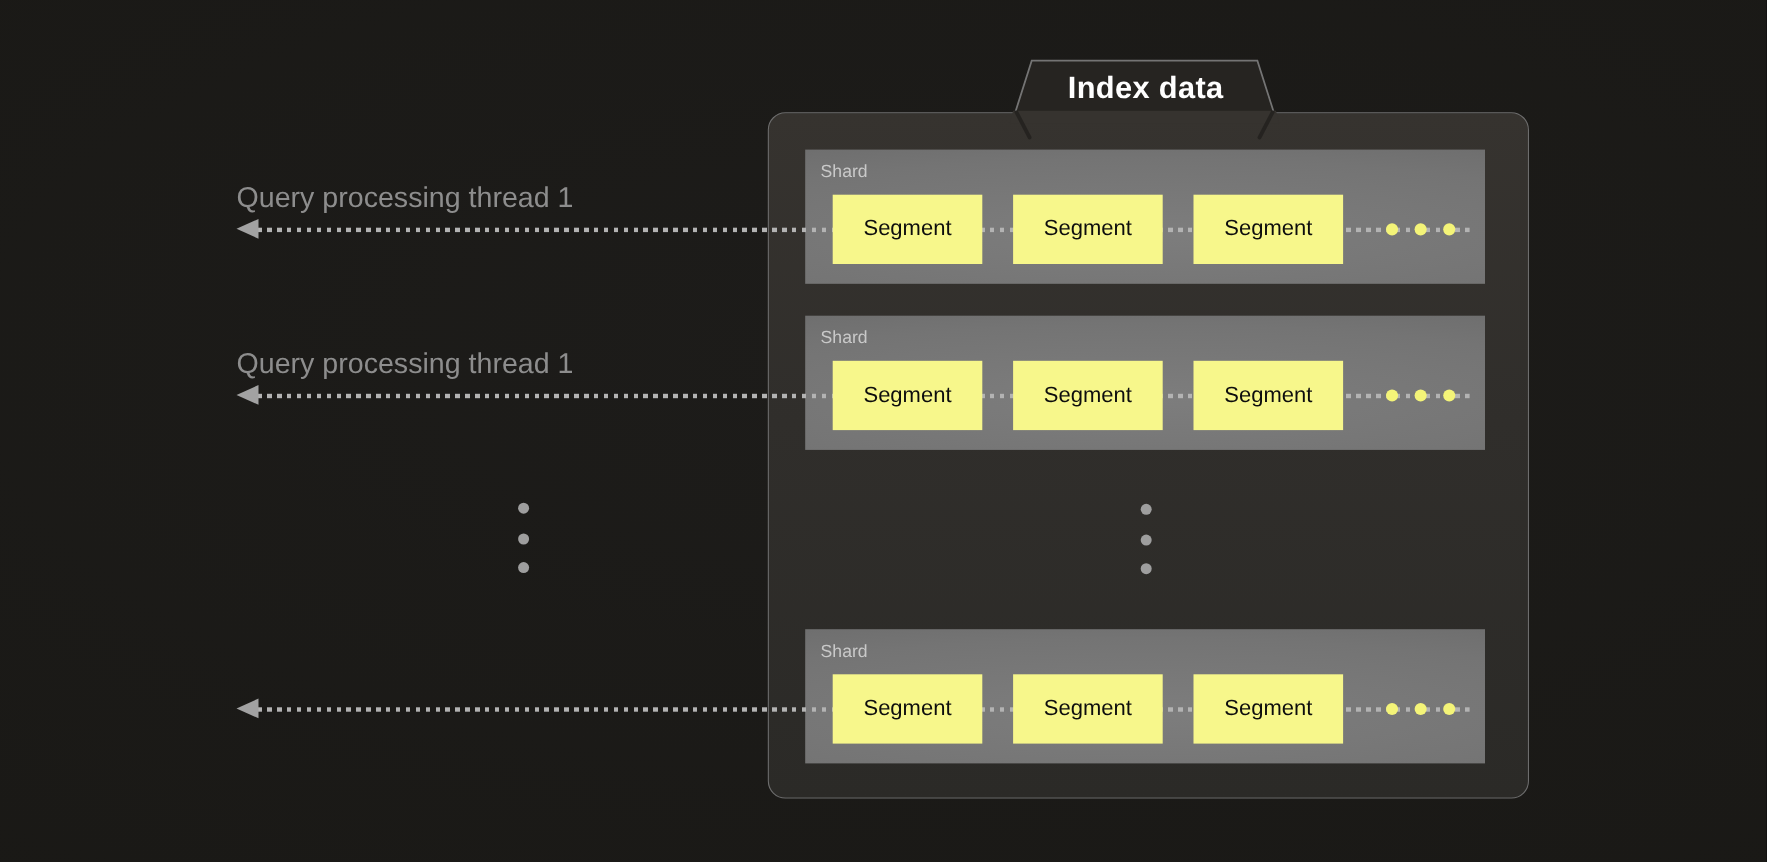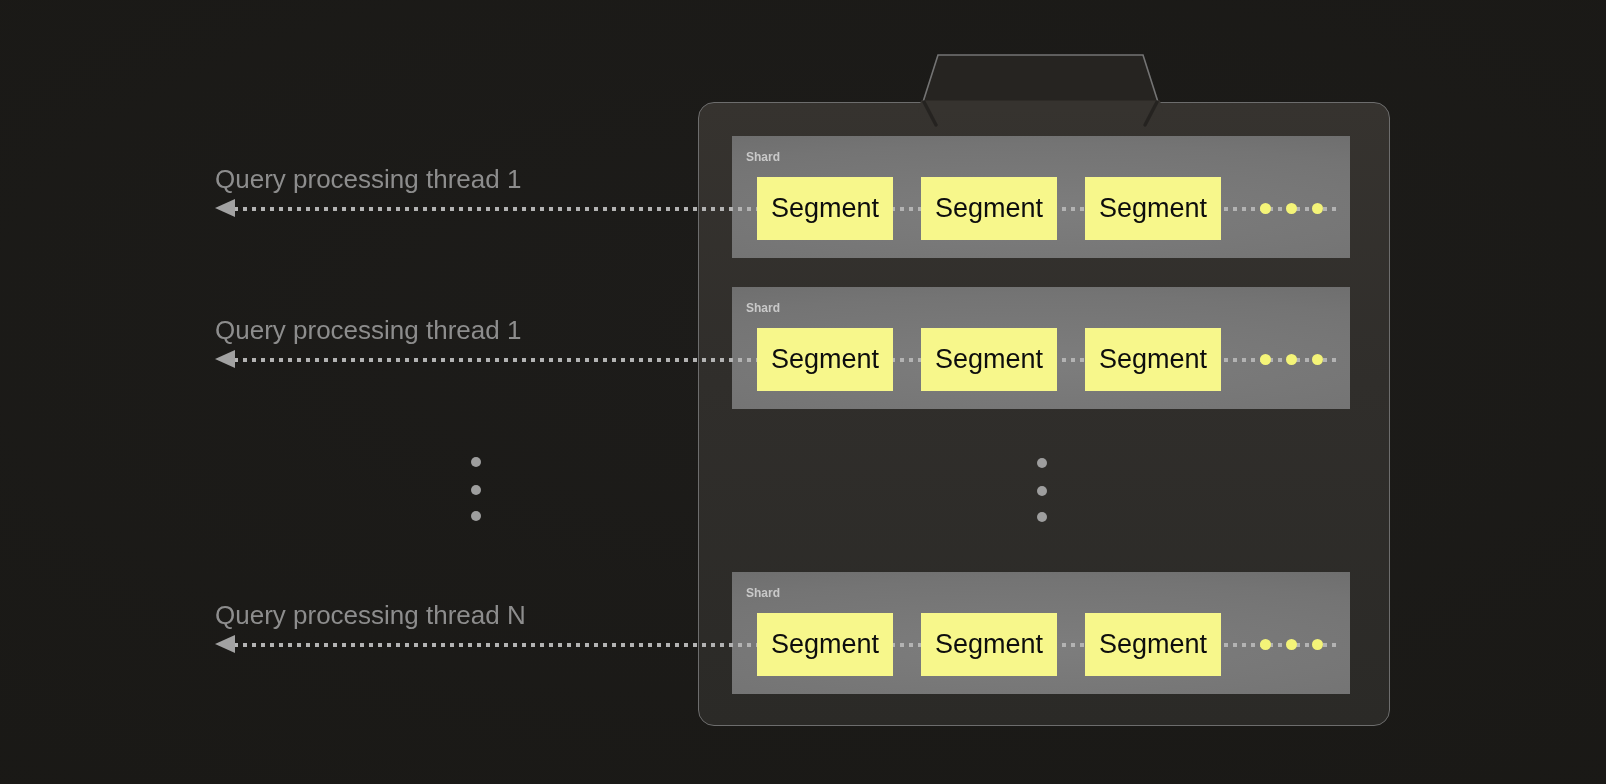--- a/index.html
+++ b/index.html
@@ -29,27 +29,27 @@
   
   .row{position:absolute;left:0;width:1606px;height:122px;}
   .row1{top:136px}.row2{top:287px}.row3{top:572px}
 
   .shard{
     position:absolute;left:732px;top:0;width:618px;height:122px;
     background:radial-gradient(ellipse 130% 100% at 50% 62%, #7d7d7d 0%, #747474 55%, #676767 100%);
   }
   .shard-label{
     position:absolute;left:14px;top:8px;
-    color:var(--shard-text);font-size:12px;line-height:26px;font-weight:bold;
+    color:var(--shard-text);font-size:16px;line-height:26px;
   }
   .segment{
     position:absolute;top:41px;width:136px;height:63px;z-index:3;
     background:var(--segment-fill);
     display:flex;align-items:center;justify-content:center;
-    color:var(--segment-text);font-size:27px;
+    color:var(--segment-text);font-size:20px;
   }
   .seg1{left:25px}.seg2{left:189px}.seg3{left:353px}
   .ydot{
     position:absolute;top:67px;width:11px;height:11px;border-radius:50%;
     background:var(--yellow-dot);z-index:3;
   }
   .yd1{left:528px}.yd2{left:554px}.yd3{left:580px}
 
   .dotline{
     position:absolute;left:234px;top:70.5px;width:1102px;height:4px;z-index:2;
@@ -82,20 +82,21 @@
 <div class="canvas">
 
   <div class="index-box"></div>
 
   <svg class="tab-svg" viewBox="0 0 253 78">
     <path d="M8,48 L23,1 L228,1 L243,48" fill="#262421" stroke="#747474" stroke-width="1.6"></path>
     <polygon points="6,46.6 245,46.6 248,58 3,58" fill="#36332f"></polygon>
     <line x1="9" y1="48" x2="21" y2="71" stroke="rgba(0,0,0,0.30)" stroke-width="3.5" stroke-linecap="round"></line>
     <line x1="242" y1="48" x2="230" y2="71" stroke="rgba(0,0,0,0.30)" stroke-width="3.5" stroke-linecap="round"></line>
   </svg>
+  <div class="tab-label">Index data</div>
 
   <div class="row row1">
     <div class="shard">
       <div class="shard-label">Shard</div>
       <div class="segment seg1">Segment</div>
       <div class="segment seg2">Segment</div>
       <div class="segment seg3">Segment</div>
       <div class="ydot yd1"></div>
       <div class="ydot yd2"></div>
       <div class="ydot yd3"></div>
@@ -125,21 +126,20 @@
       <div class="shard-label">Shard</div>
       <div class="segment seg1">Segment</div>
       <div class="segment seg2">Segment</div>
       <div class="segment seg3">Segment</div>
       <div class="ydot yd1"></div>
       <div class="ydot yd2"></div>
       <div class="ydot yd3"></div>
     </div>
     <div class="dotline"></div>
     <div class="arrowhead"></div>
-    <div class="thread-label">Query processing thread N</div>
   </div>
 
   <div class="v-ellipsis ve-left">
     <div class="edot ed1"></div>
     <div class="edot ed2"></div>
     <div class="edot ed3"></div>
   </div>
   <div class="v-ellipsis ve-center">
     <div class="edot ed1"></div>
     <div class="edot ed2"></div>

